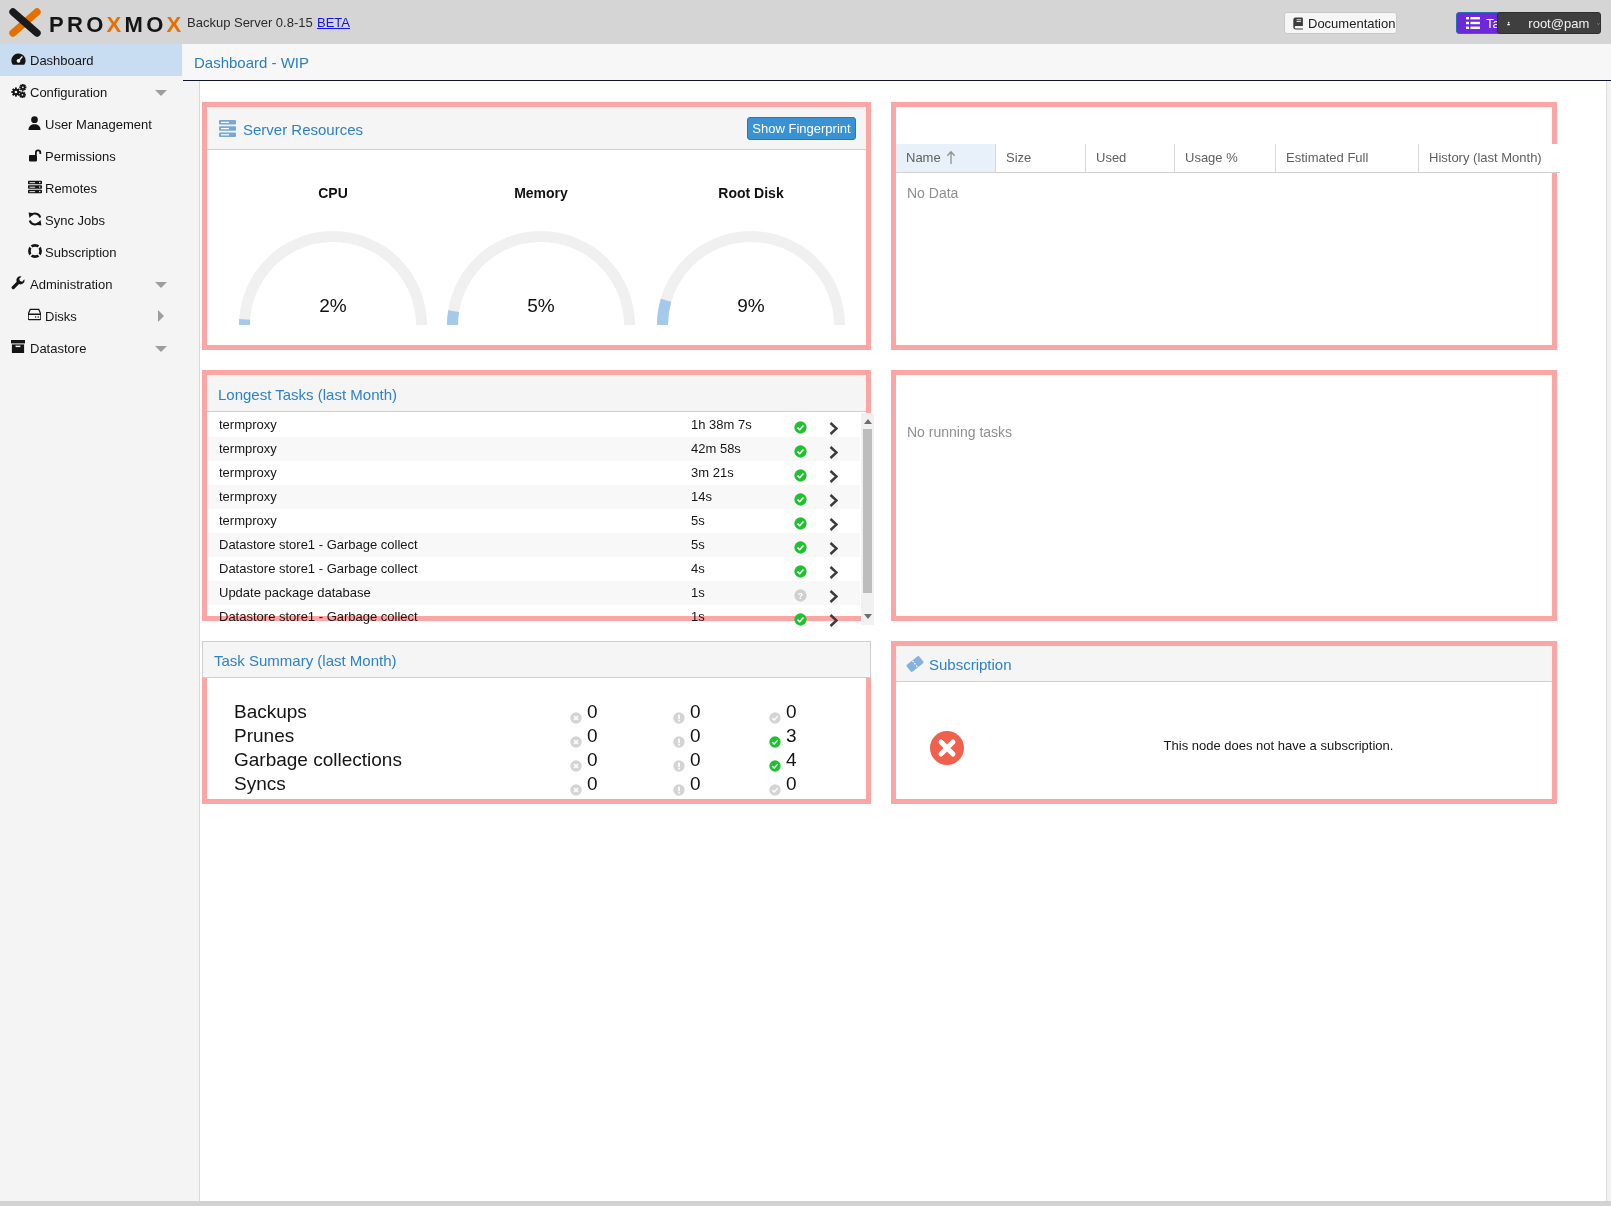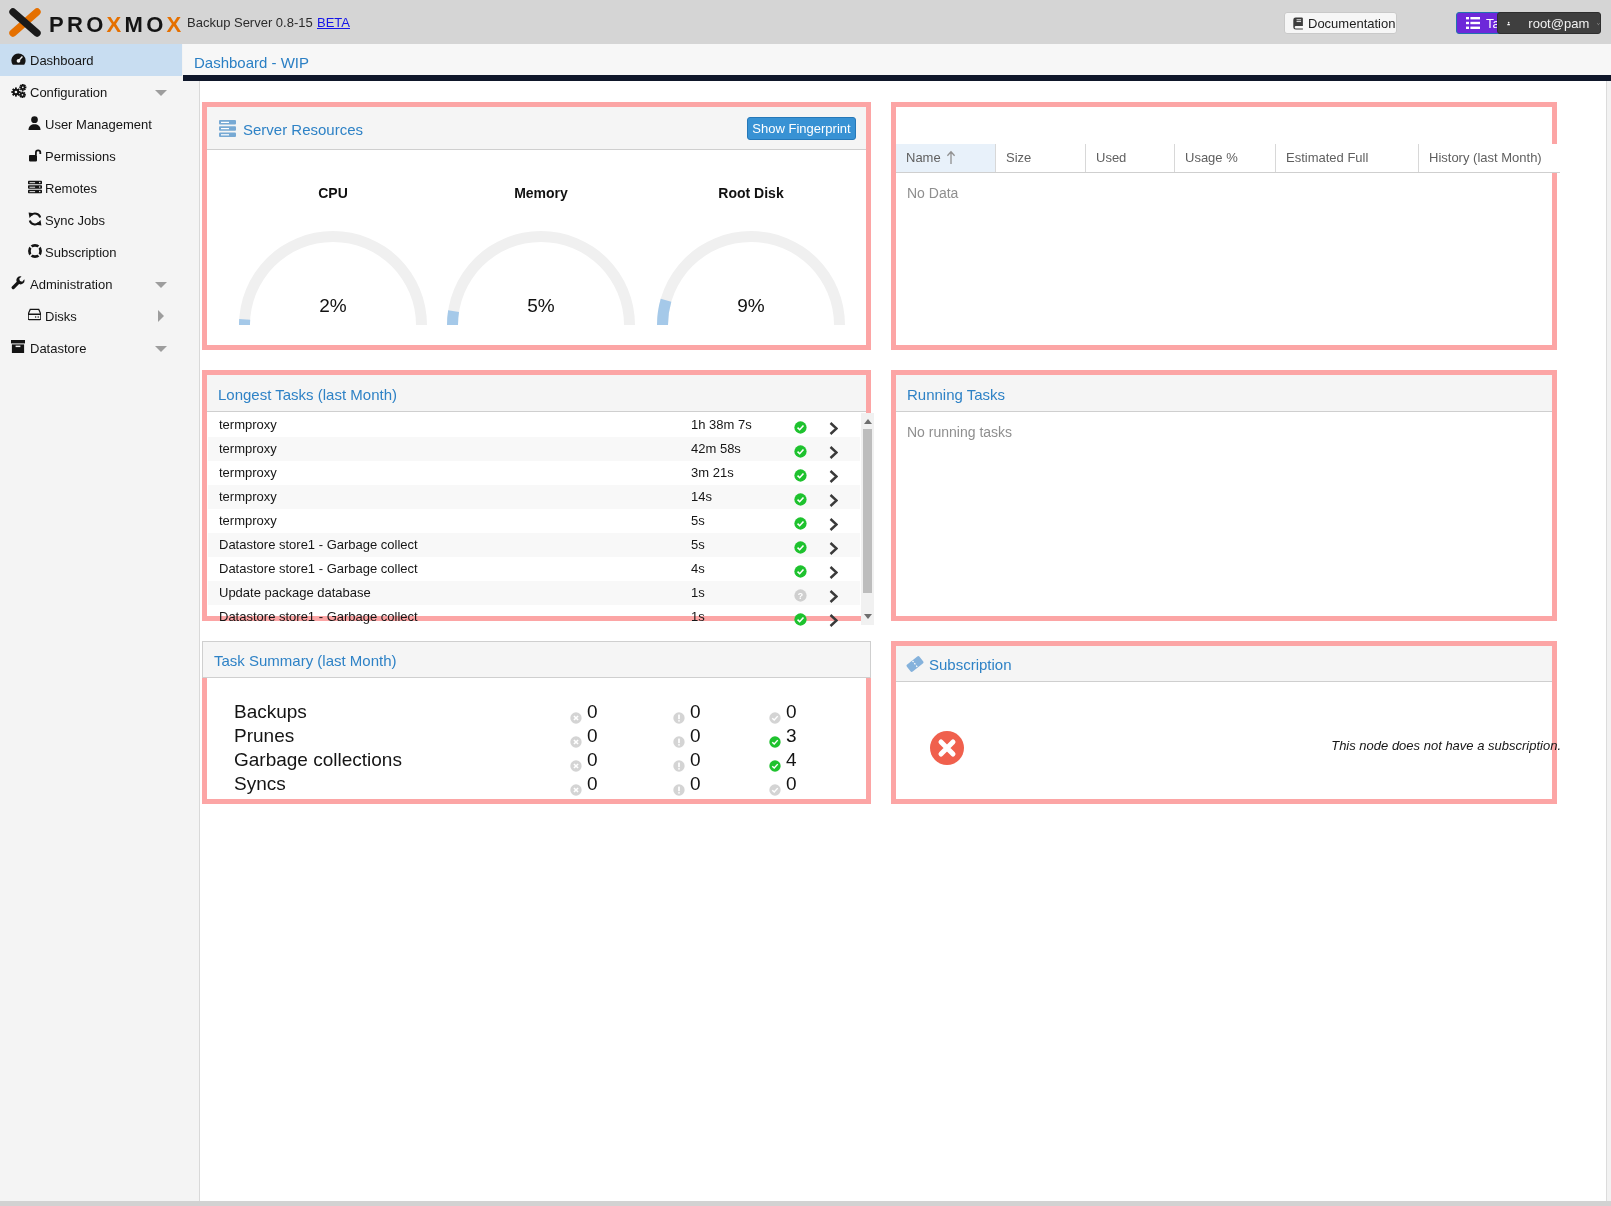--- a/index.html
+++ b/index.html
@@ -21,21 +21,21 @@
 
 #sidebar { position:absolute; left:0; top:44px; width:200px; height:1157px; background:#f4f4f4; border-right:1px solid #d9d9d9; }
 .mrow { position:absolute; left:0; width:182px; height:32px; font-size:13px; color:#151515; }
 .mrow .txt { position:absolute; top:9px; }
 .mrow .mic { position:absolute; top:8px; }
 .mrow.sel { background:#c8ddf1; }
 .caret-d { position:absolute; left:155px; top:14px; width:0; height:0; border-left:6px solid transparent; border-right:6px solid transparent; border-top:6px solid #9d9d9d; }
 .caret-r { position:absolute; left:158px; top:10px; width:0; height:0; border-top:6px solid transparent; border-bottom:6px solid transparent; border-left:6px solid #9d9d9d; }
 
 
-#titlebar { position:absolute; left:183px; top:44px; width:1428px; height:37px; background:#f7f7f7; border-bottom:6px solid #0f172a; }
+#titlebar { position:absolute; left:183px; top:44px; width:1428px; height:37px; background:#f7f7f7; border-bottom:1px solid #0f172a; }
 #titlebar .t { position:absolute; left:11px; top:10px; font-size:15px; color:#2a7fc4; }
 
 
 #rgutter { position:absolute; left:1606px; top:81px; width:5px; height:1120px; background:#f2f2f2; border-left:1px solid #dcdcdc; }
 #bstrip { position:absolute; left:0; top:1201px; width:1611px; height:5px; background:#d2d2d2; }
 
 
 .panel { position:absolute; border:5px solid #fca5a5; background:#fff; }
 .phead { position:absolute; left:0; top:0; width:100%; background:#f5f5f5; border-bottom:1px solid #cfcfcf; }
 .ptitle { position:absolute; font-size:15px; color:#2e82c6; white-space:nowrap; }
@@ -81,21 +81,21 @@
 
 .srow { position:absolute; left:0; width:100%; height:24px; font-size:19px; color:#141414; line-height:24px; }
 .srow .lbl { position:absolute; left:27px; }
 .srow .ic { position:absolute; top:6px; }
 .srow .ct { position:absolute; }
 .ic1 { left:363px; } .ic2 { left:466px; } .ic3 { left:562px; }
 .ct1 { left:380px; } .ct2 { left:483px; } .ct3 { left:579px; }
 
 
 #subbody { position:absolute; left:0; top:37px; width:664px; height:125px; }
-#subtext { position:absolute; left:100px; top:0; width:565px; height:103px; line-height:125px; text-align:right; font-size:13px; color:#161616;font-style:italic; }
+#subtext { position:absolute; left:100px; top:0; width:565px; height:103px; line-height:125px; text-align:center; font-size:13px; color:#161616; }
 </style>
 </head>
 <body>
 
 <div id="topbar">
   <svg id="logo" width="34" height="29" viewBox="0 0 34 29">
     <path d="M29 4 L5 25" stroke="#e57000" stroke-width="7.4" stroke-linecap="round"></path>
     <path d="M5 4 L29 25" stroke="#1a1a1a" stroke-width="7.4" stroke-linecap="round"></path>
   </svg>
   <div id="brand">PRO<span class="o">X</span>MO<span class="o">X</span></div>
@@ -430,23 +430,20 @@
       </div>
     </div>
   <div id="sbar">
       <div class="up"></div>
       <div class="thumb"></div>
       <div class="dn"></div>
     </div>
 </div>
 
 <div id="p-rt" class="panel">
-  <div class="phead">
-      <div class="ptitle" style="left:11px;top:11px">Running Tasks</div>
-    </div>
   <div class="nodata" style="top:49px">No running tasks</div>
 </div>
 
 <div id="p-ts" class="panel">
   <div id="tsrows">
       <div class="srow" style="top:54px">
     <span class="lbl">Backups</span>
     <span class="ic ic1"><svg width="12" height="12" viewBox="0 0 14 14">
             <circle cx="7" cy="7" r="6.6" fill="#d4d4d4"></circle>
             <path d="M4.6 4.6 L9.4 9.4 M9.4 4.6 L4.6 9.4" stroke="#fff" stroke-width="1.8"></path>

